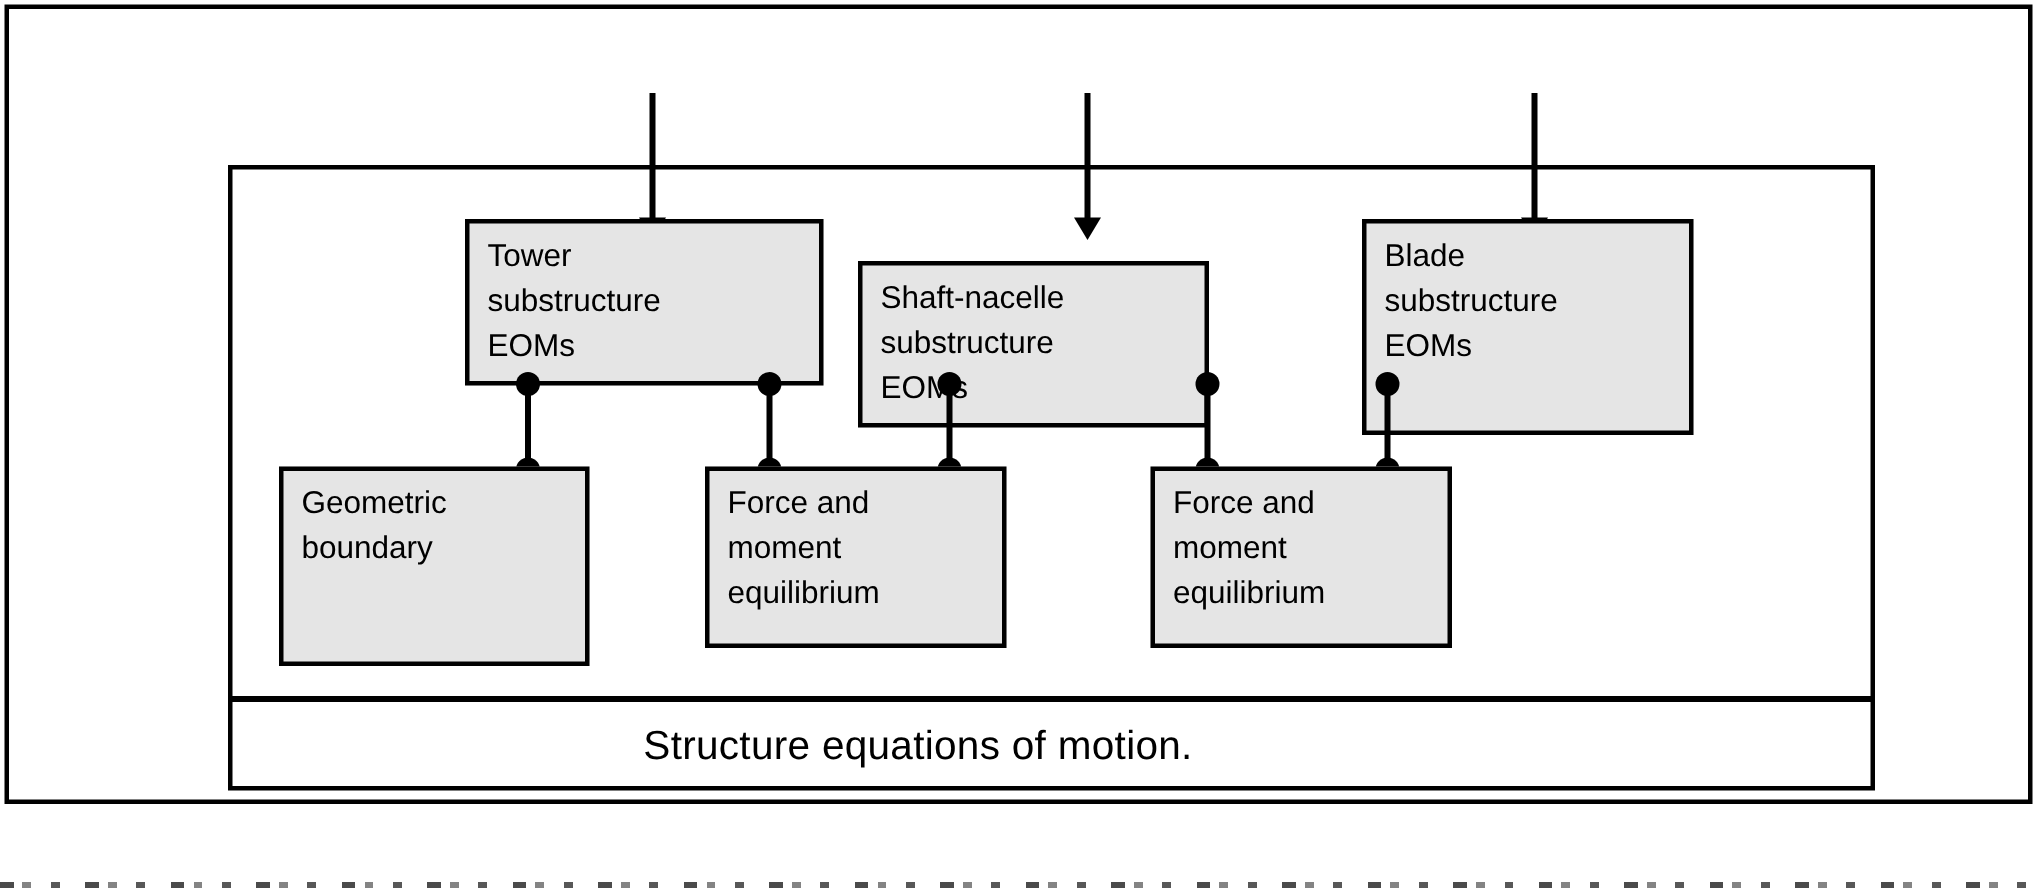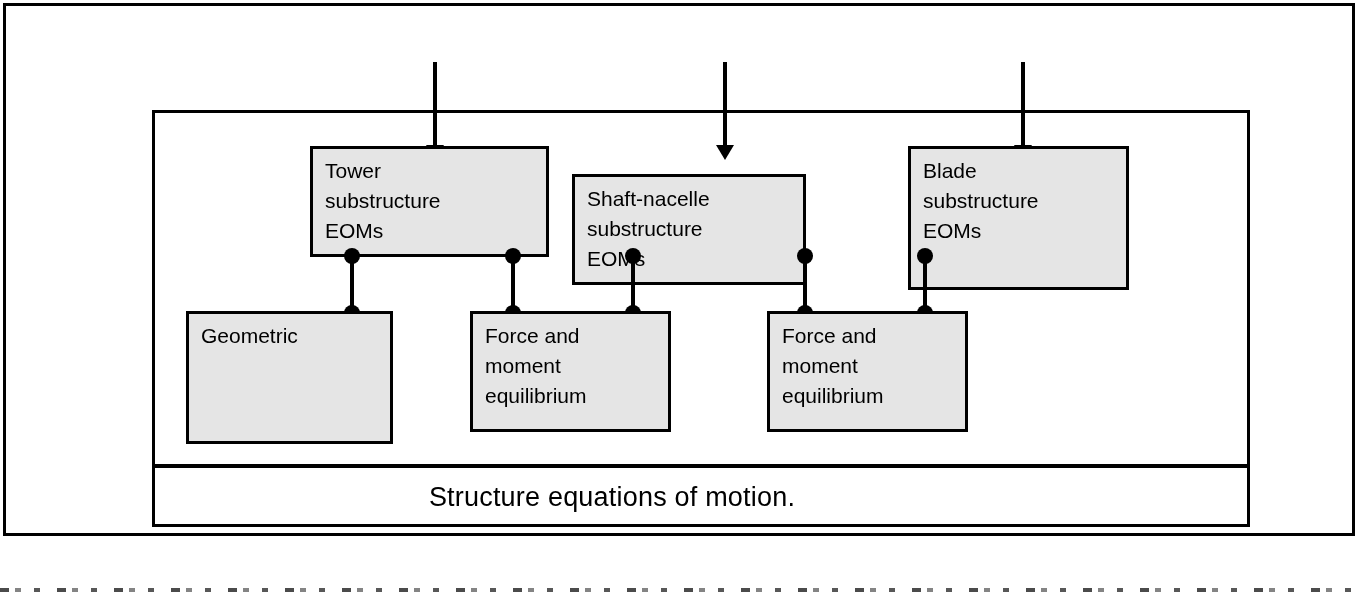--- a/index.html
+++ b/index.html
@@ -208,20 +208,21 @@
     <div class="dot top"></div>
     <div class="dot bottom"></div>
   </div>
   <div class="link" id="link-blade-force2">
     <div class="dot top"></div>
     <div class="dot bottom"></div>
   </div>
 
   <div class="node-box" id="box-geometric">
     <div class="node-line">Geometric</div>
+    <div class="node-line">boundary</div>
   </div>
 
   <div class="node-box" id="box-force-1">
     <div class="node-line">Force and</div>
     <div class="node-line">moment</div>
     <div class="node-line">equilibrium</div>
   </div>
 
   <div class="node-box" id="box-force-2">
     <div class="node-line">Force and</div>

